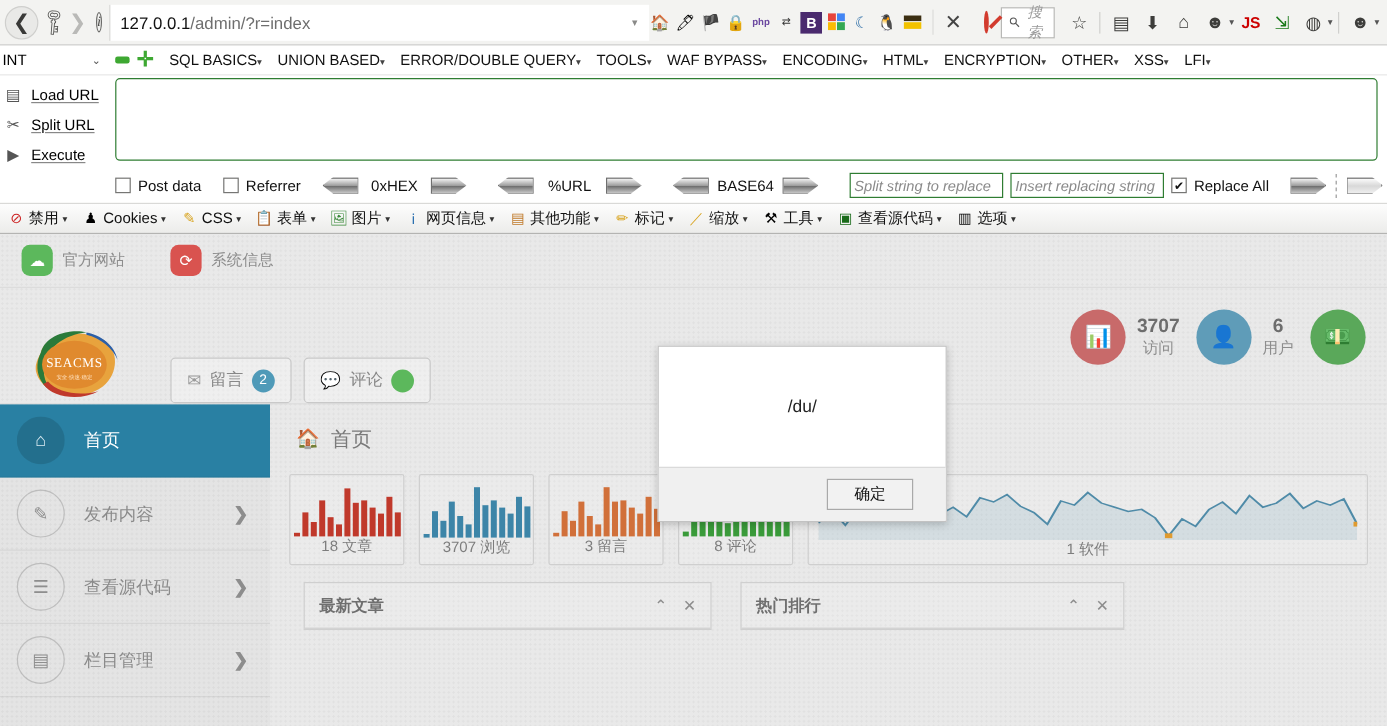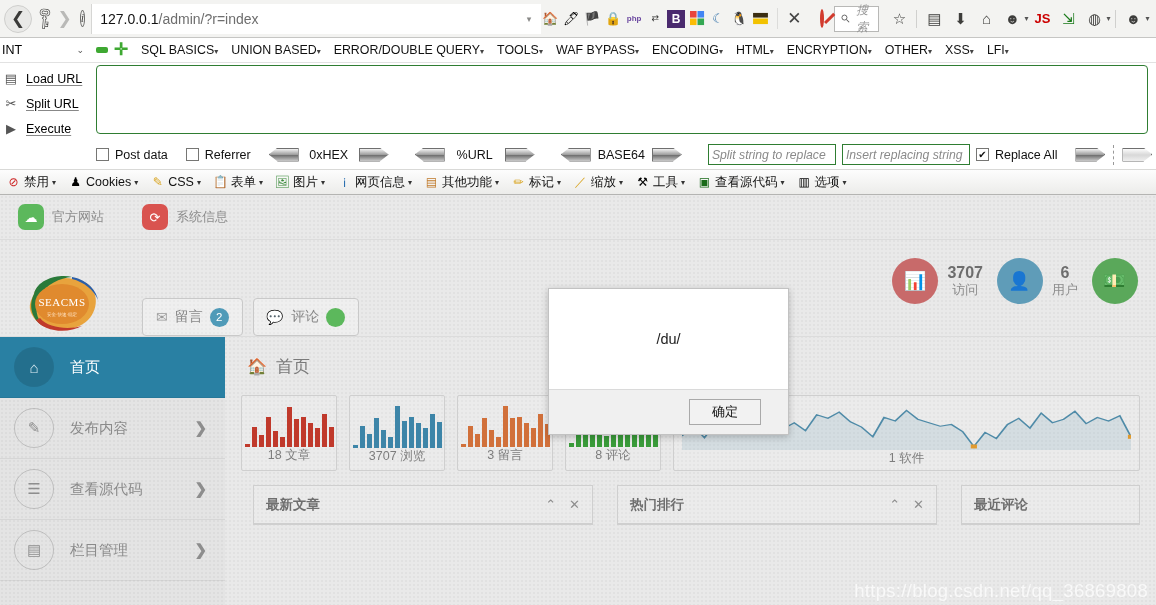--- a/index.html
+++ b/index.html
@@ -657,31 +657,25 @@
           </div>
           <div class="panel p2">
             <div class="panel-head">
               <span class="panel-title">热门排行</span>
               <span class="panel-acts">
                 <span>⌃</span>
                 <span>✕</span>
               </span>
             </div>
           </div>
-          <div class="panel p3">
-            <div class="panel-head">
-              <span class="panel-title">最近评论</span>
-            </div>
-          </div>
         </div>
       </div>
     </div>
   </div>
 
   <div class="modal">
     <div class="modal-msg">/du/</div>
     <div class="modal-foot">
       <div class="modal-btn">确定</div>
     </div>
   </div>
 
-  <div class="watermark">https://blog.csdn.net/qq_36869808</div>
 </div>
 
 </body></html>

